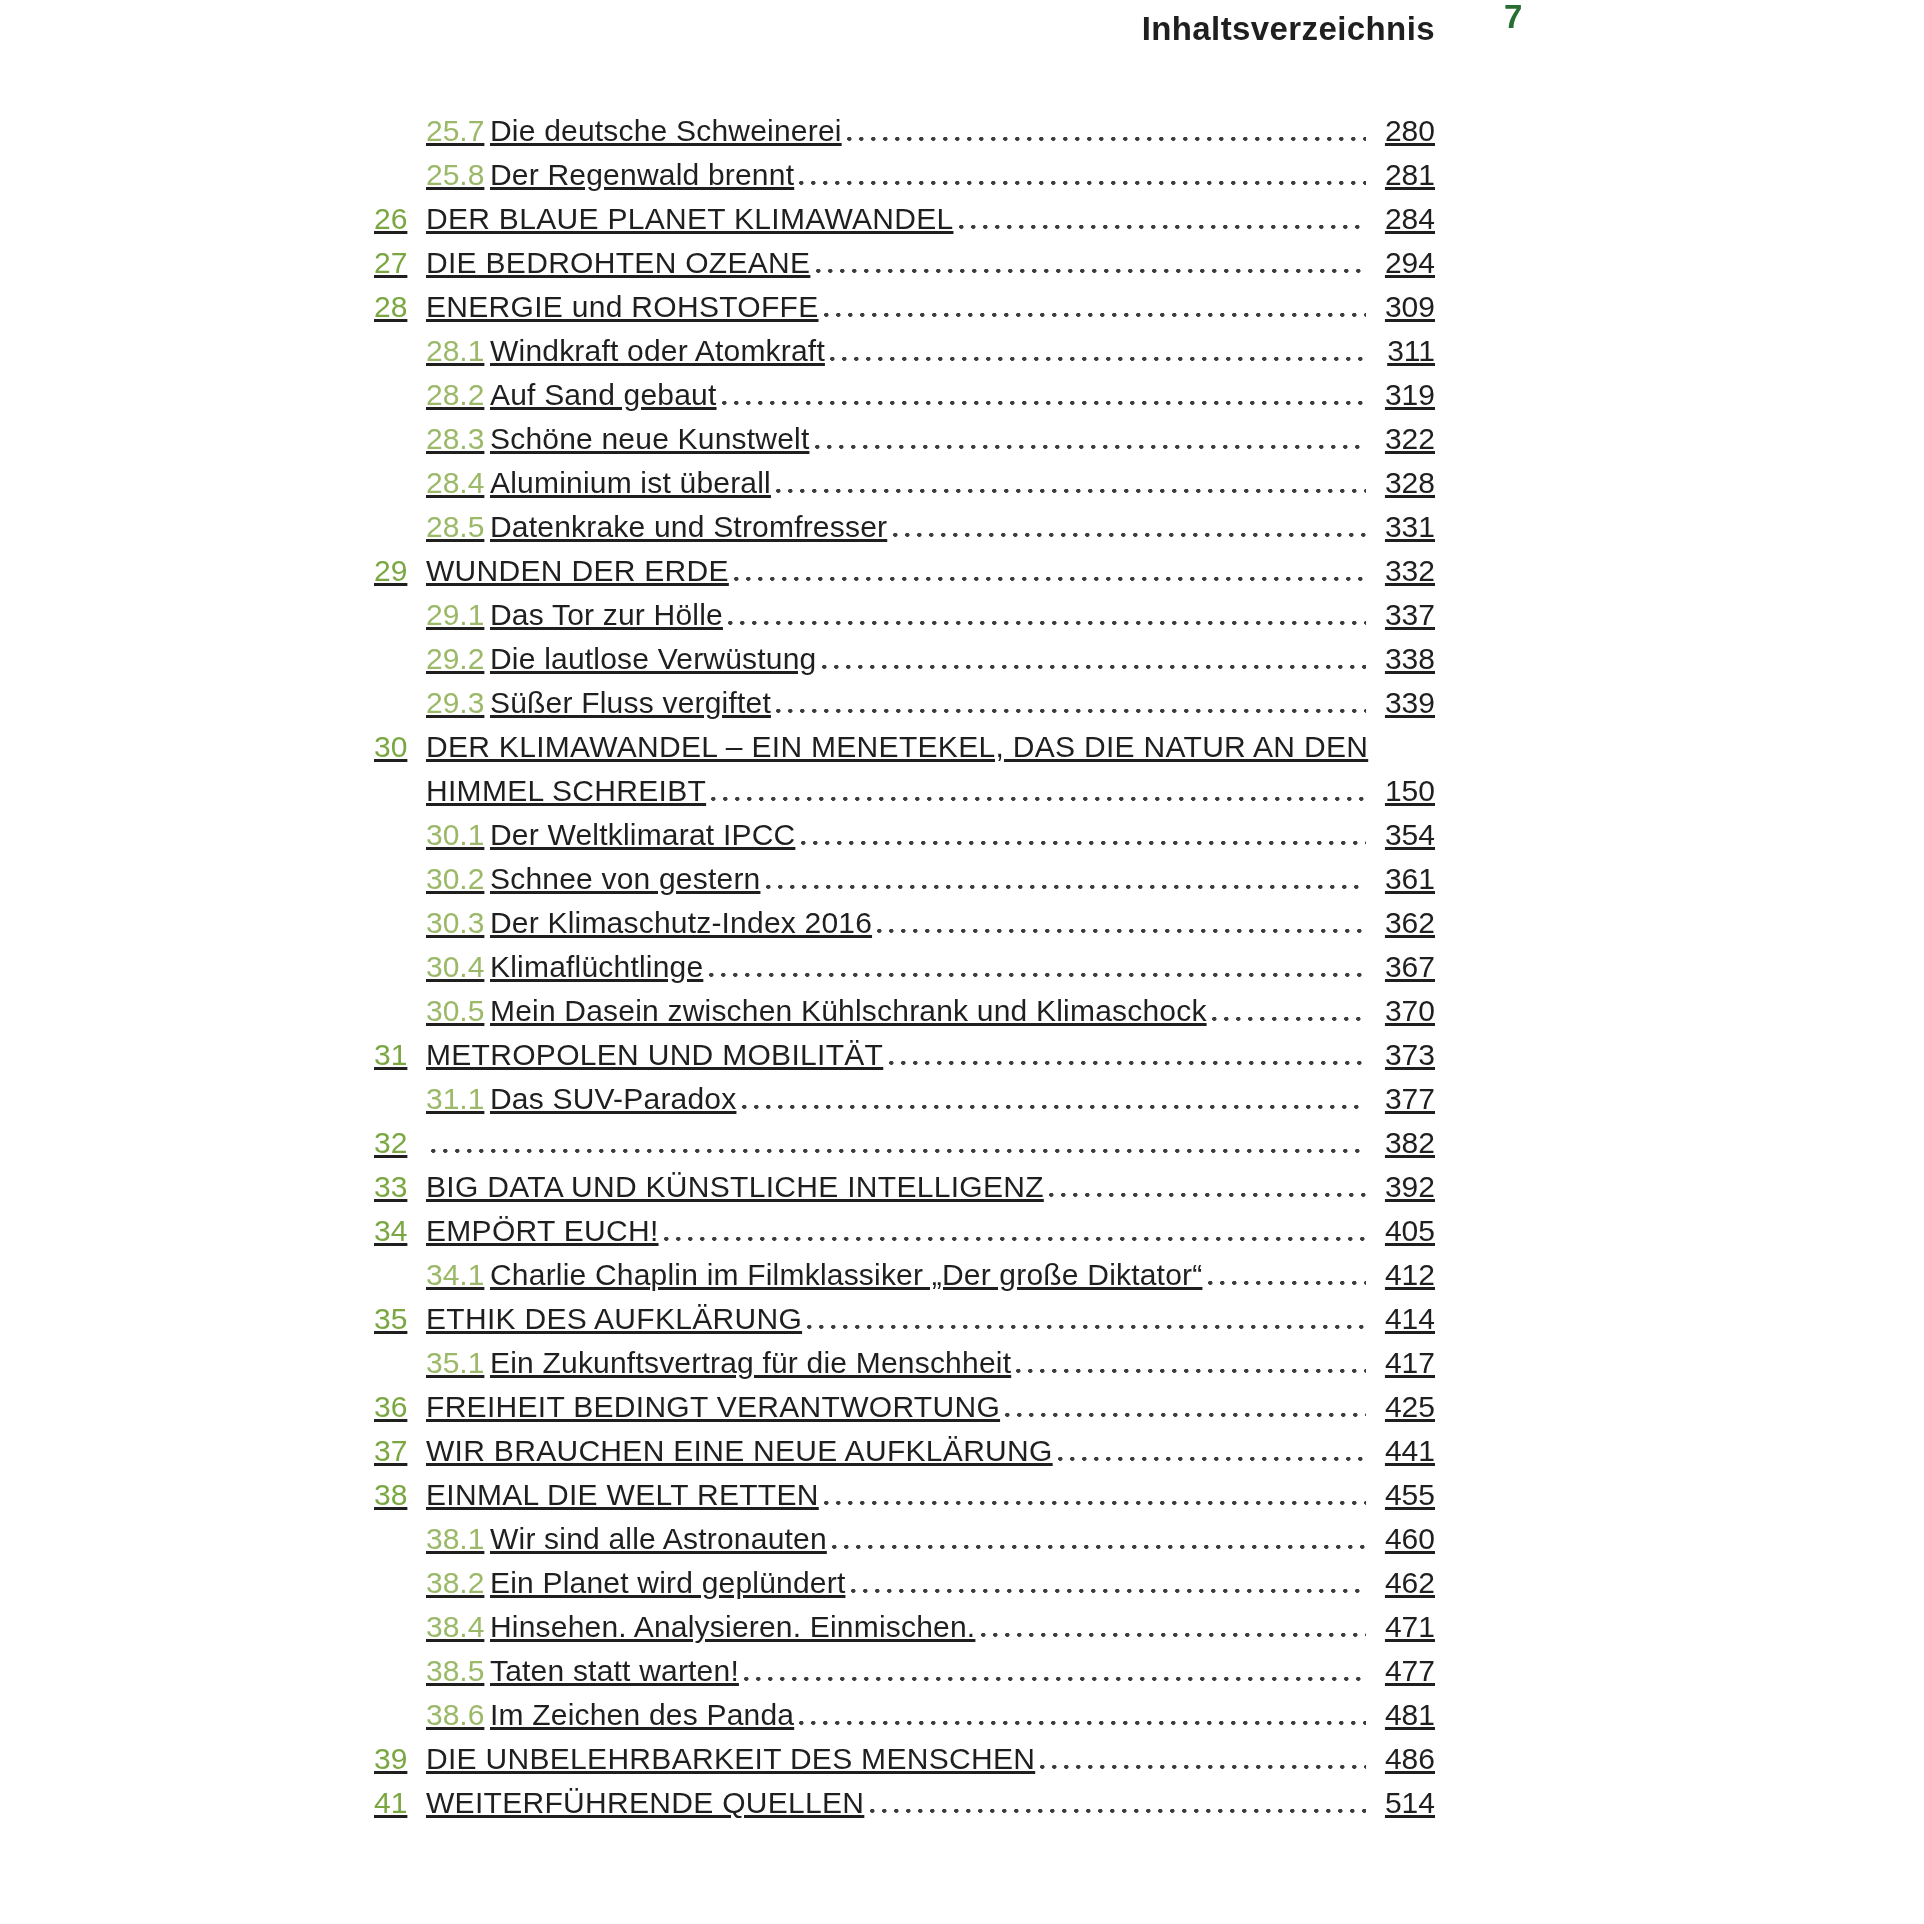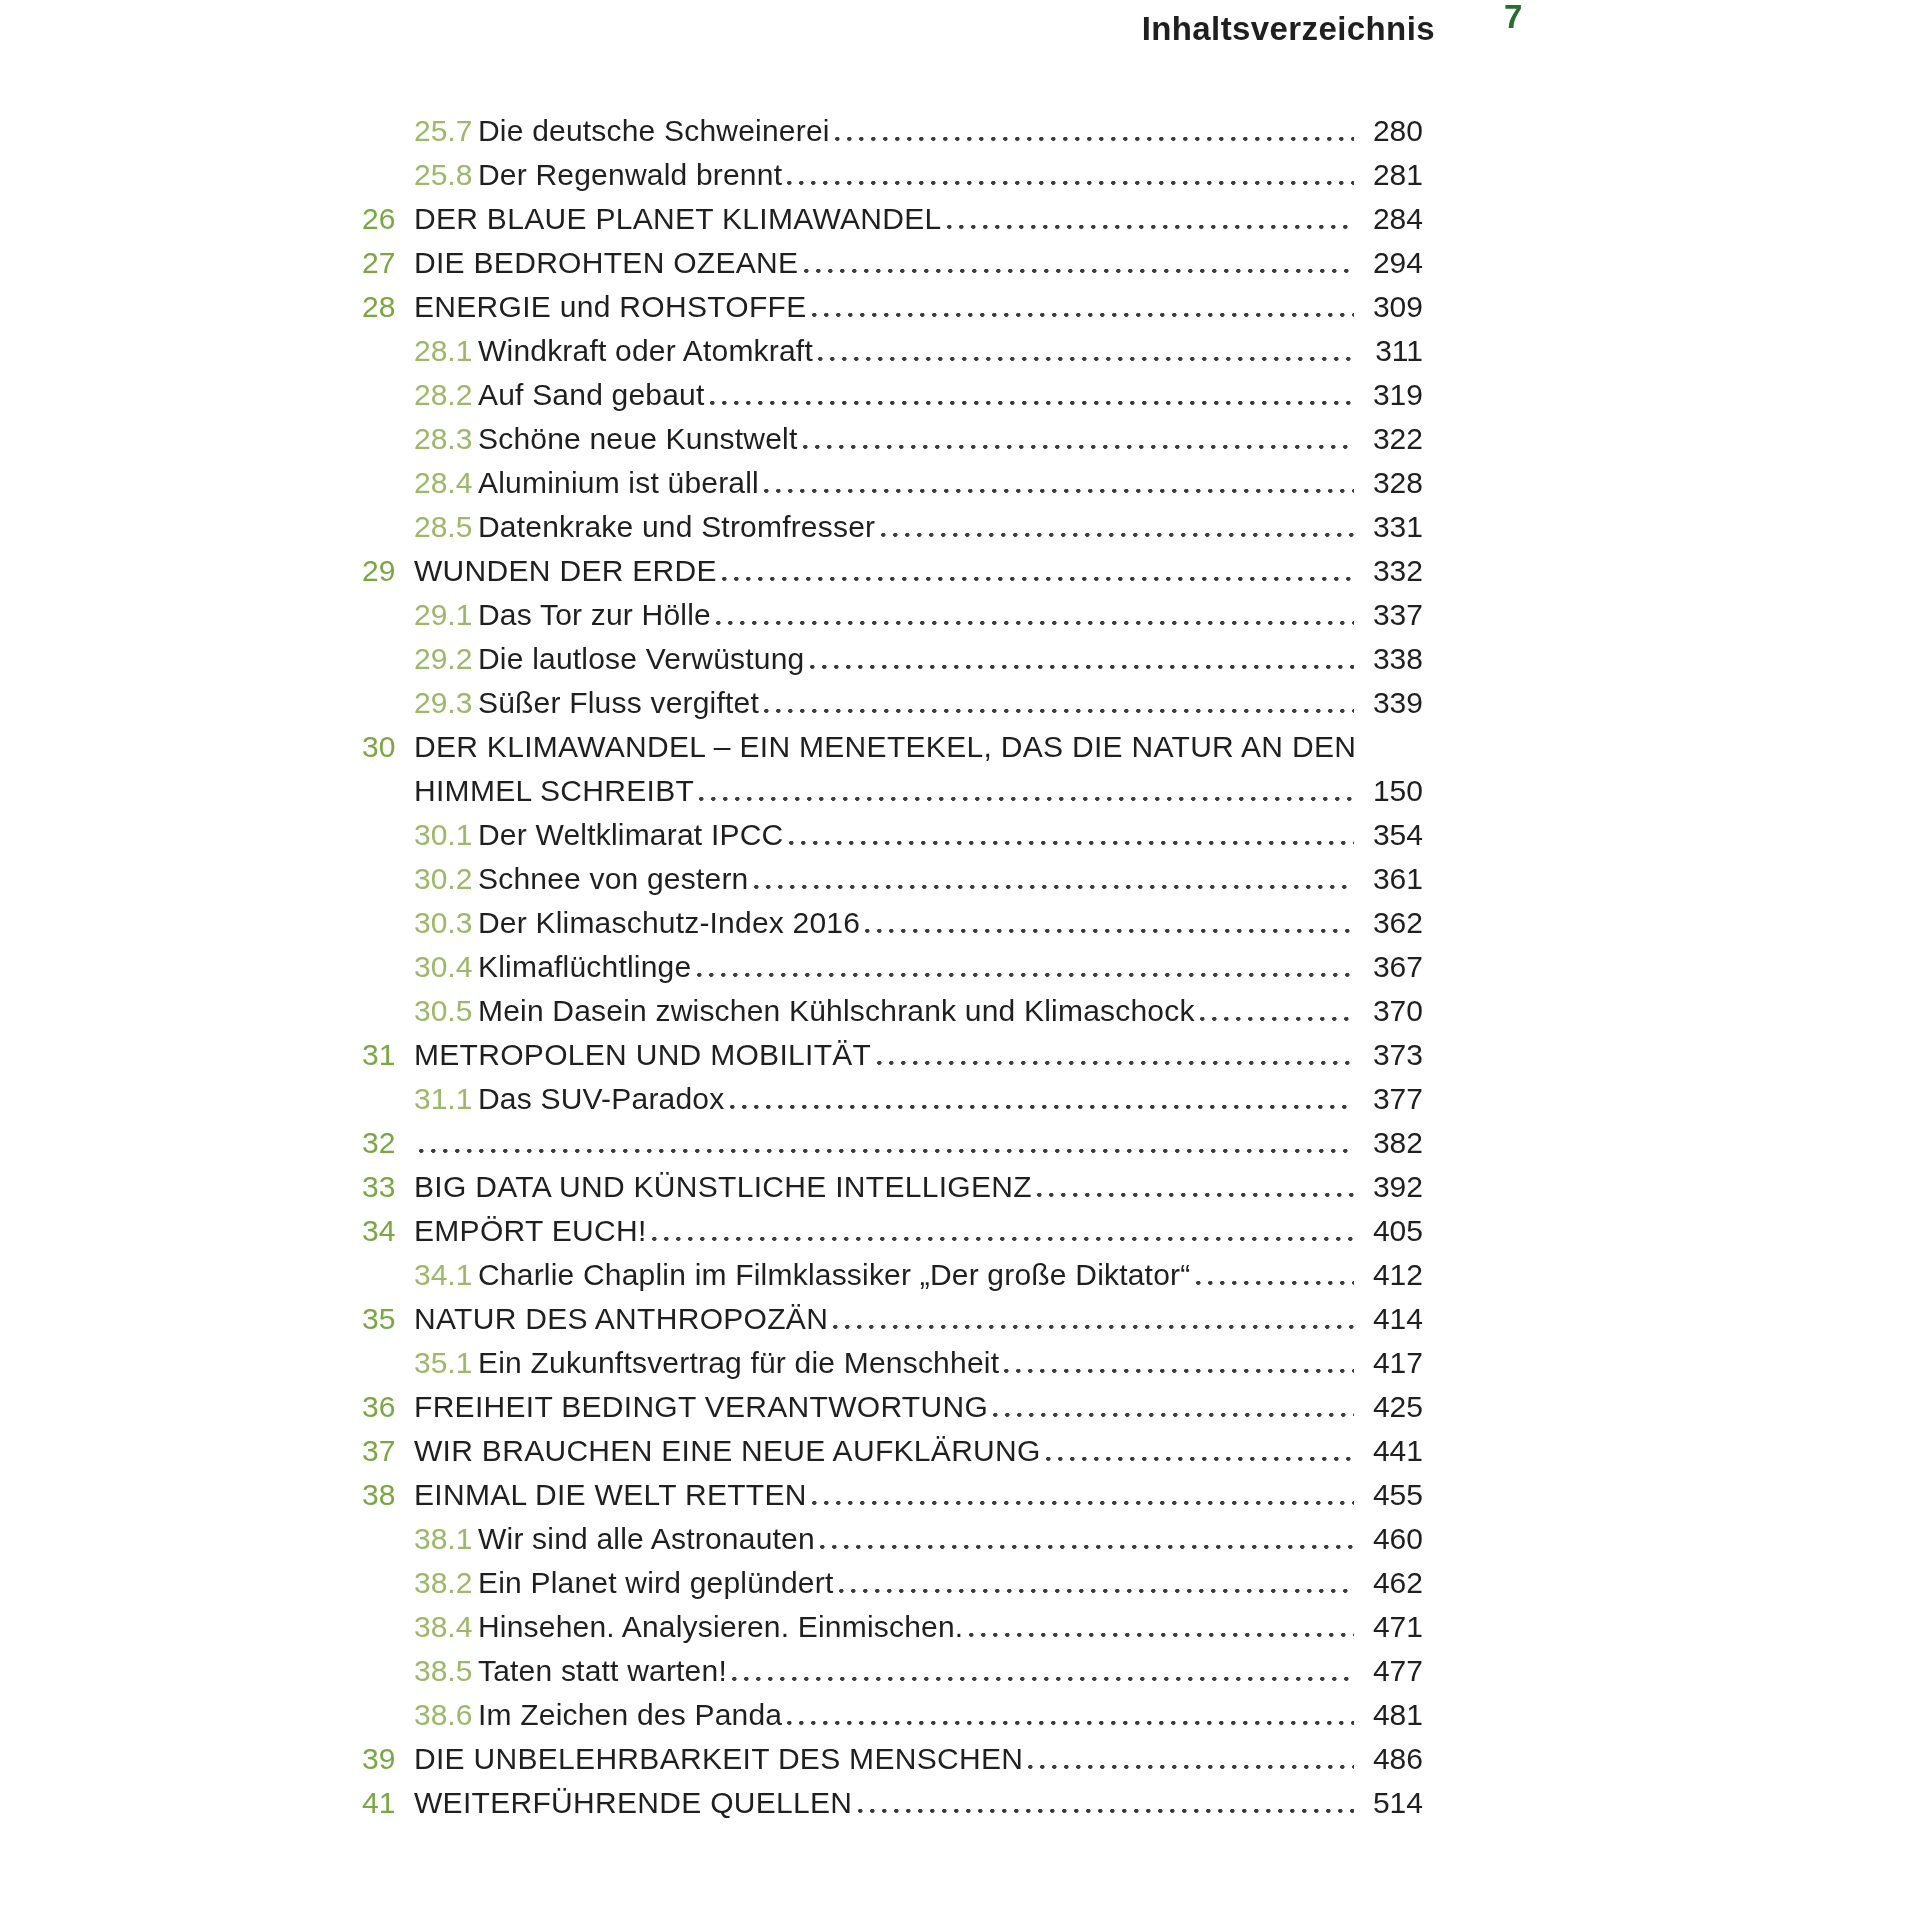--- a/index.html
+++ b/index.html
@@ -29,23 +29,24 @@
     position: absolute;
     top: 0px;
     left: 1504px;
     font-size: 33px;
     font-weight: 700;
     line-height: 1;
     color: var(--header-green, #286e33);
   }
   .toc {
     position: absolute;
-    left: 362px;
+    left: 374px;
     top: 109px;
     width: 1061px;
+    text-decoration: underline;
   }
   .row {
     display: flex;
     align-items: center;
     height: 44px;
     font-size: 30px;
     line-height: 1.15;
     white-space: nowrap;
   }
   .row .numcell {
@@ -265,21 +266,21 @@
     </div>
     <div class="row sub">
       <span class="indent"></span>
       <span class="numcell">34.1</span>
       <span class="title">Charlie Chaplin im Filmklassiker „Der große Diktator“</span>
       <span class="leader"></span>
       <span class="page-num">412</span>
     </div>
     <div class="row chapter">
       <span class="numcell">35</span>
-      <span class="title">NATUR DES ANTHROPOZÄN</span>
+      <span class="title">ETHIK DES AUFKLÄRUNG</span>
       <span class="leader"></span>
       <span class="page-num">414</span>
     </div>
     <div class="row sub">
       <span class="indent"></span>
       <span class="numcell">35.1</span>
       <span class="title">Ein Zukunftsvertrag für die Menschheit</span>
       <span class="leader"></span>
       <span class="page-num">417</span>
     </div>

